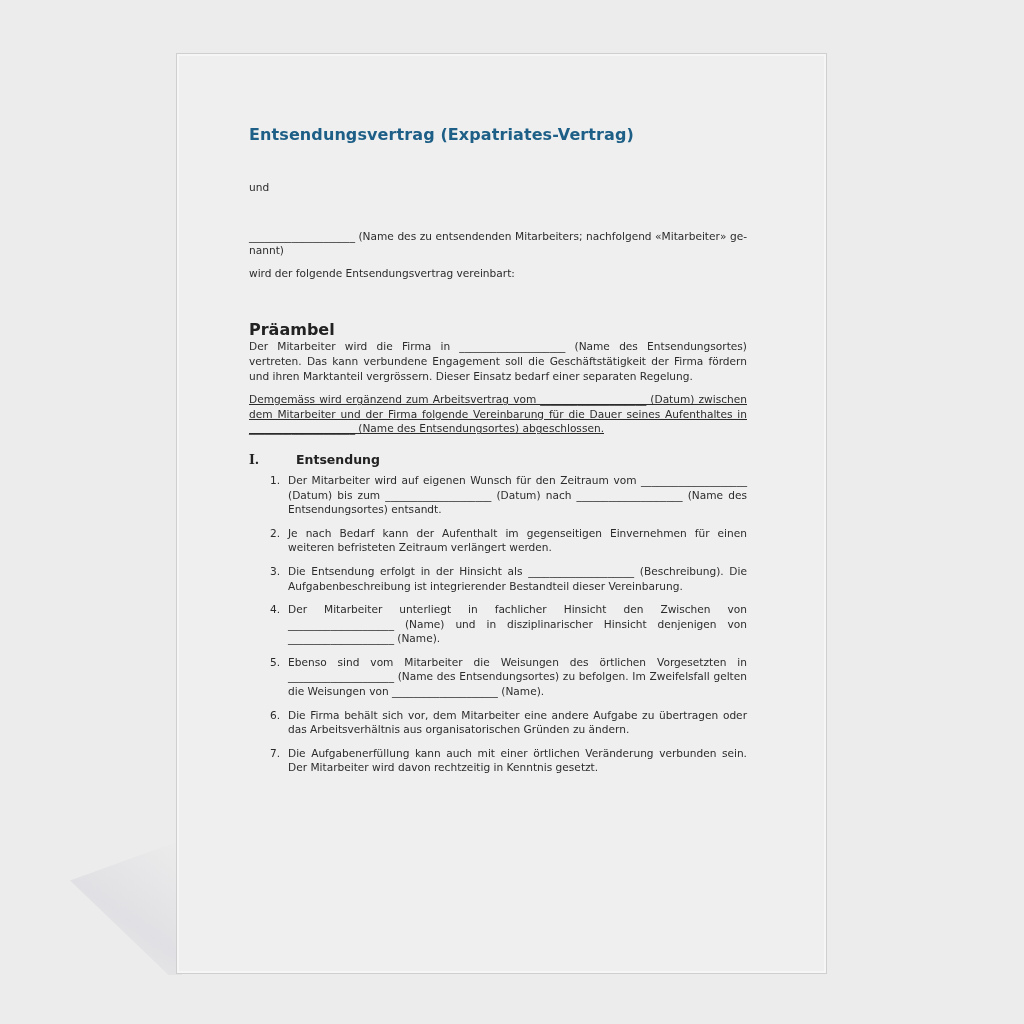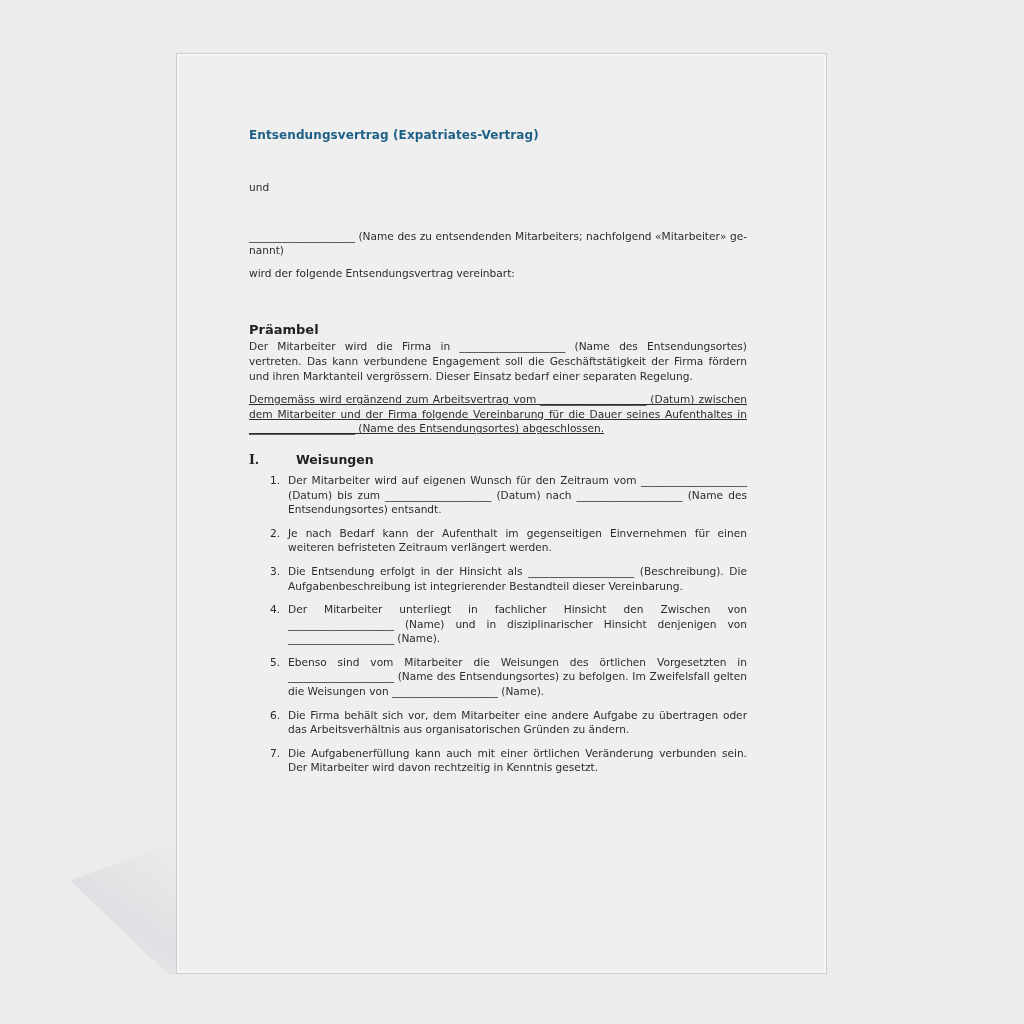--- a/index.html
+++ b/index.html
@@ -20,26 +20,26 @@
     background:#efefef;
     border:1px solid #cfcfcf;
     box-shadow: inset 0 0 0 2px #f6f6f6;
     box-sizing:border-box;
   }
   .content {
     position:absolute; left:72px; top:70px; width:498px;
     font-size:10.6px; line-height:14.6px;
   }
   .title {
-    color:#1d5f86; font-weight:bold; font-size:12px; line-height:22px;
+    color:#1d5f86; font-weight:bold; font-size:16px; line-height:22px;
     margin:0; letter-spacing:0.1px;
   }
   .p { margin:0; }
   .justify { text-align:justify; }
-  .h2 { font-weight:bold; font-size:13px; line-height:16px; margin:0; color:#222; }
+  .h2 { font-weight:bold; font-size:16px; line-height:16px; margin:0; color:#222; }
   .section-h {
     font-weight:bold; font-size:12.5px; line-height:16px; margin:0; color:#222;
     display:flex;
   }
   .section-h .num { width:47px; font-family:"DejaVu Serif", serif; }
   ol.items { list-style:none; margin:0; padding:0; }
   ol.items li { display:flex; margin:0 0 9px 0; }
   ol.items li .n { width:39px; text-align:right; padding-right:8px; box-sizing:border-box; flex:none; }
   ol.items li .t { flex:1; text-align:justify; }
 </style>
@@ -61,21 +61,21 @@
     <p class="p" style="margin-top:8px;">wird der folgende Entsendungsvertrag vereinbart:</p>
 
     <h2 class="h2" style="margin-top:42px;">Präambel</h2>
 
     <p class="p justify" style="margin-top:1px;">Der Mitarbeiter wird die Firma in ____________________ (Name des Entsendungsortes) vertreten. Das kann verbundene Engagement soll die Geschäftstätigkeit der Firma fördern und ihren Markt­anteil vergrössern. Dieser Einsatz bedarf einer separaten Regelung.</p>
 
     <p class="p justify" style="margin-top:9px;text-decoration:underline;">Demgemäss wird ergänzend zum Arbeitsvertrag vom ____________________ (Datum) zwischen dem Mitarbeiter und der Firma folgende Vereinbarung für die Dauer seines Aufenthaltes in ____________________ (Name des Entsendungsortes) abgeschlossen.</p>
 
     <div class="section-h" style="margin-top:16px;">
       <span class="num">I.</span>
-      <span>Weisungen</span>
+      <span>Entsendung</span>
     </div>
 
     <ol class="items" style="margin-top:5px;">
       <li>
           <span class="n">1.</span>
           <span class="t">Der Mitarbeiter wird auf eigenen Wunsch für den Zeitraum vom ____________________ (Datum) bis zum ____________________ (Datum) nach ____________________ (Name des Entsendungsortes) entsandt.</span>
         </li>
       <li>
           <span class="n">2.</span>
           <span class="t">Je nach Bedarf kann der Aufenthalt im gegenseitigen Einvernehmen für einen weiteren be­fristeten Zeitraum verlängert werden.</span>

